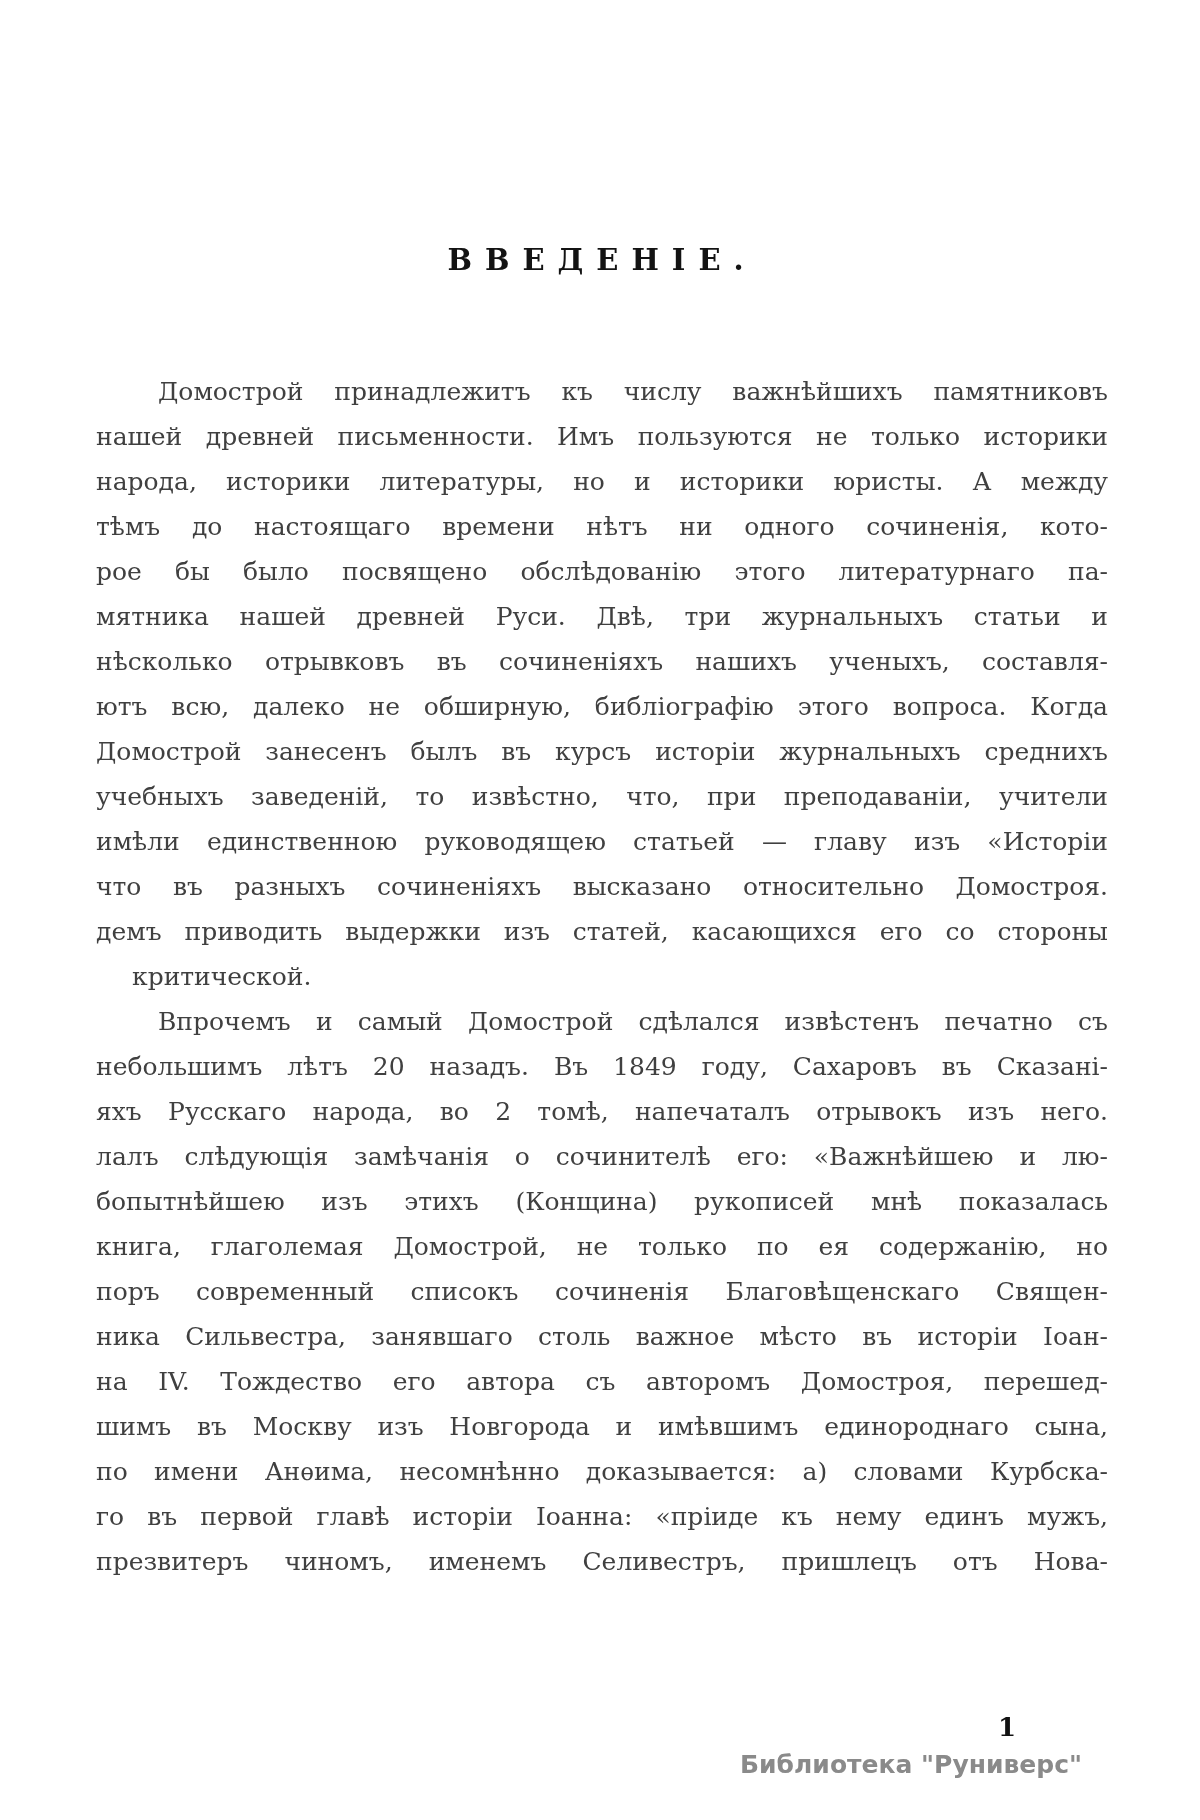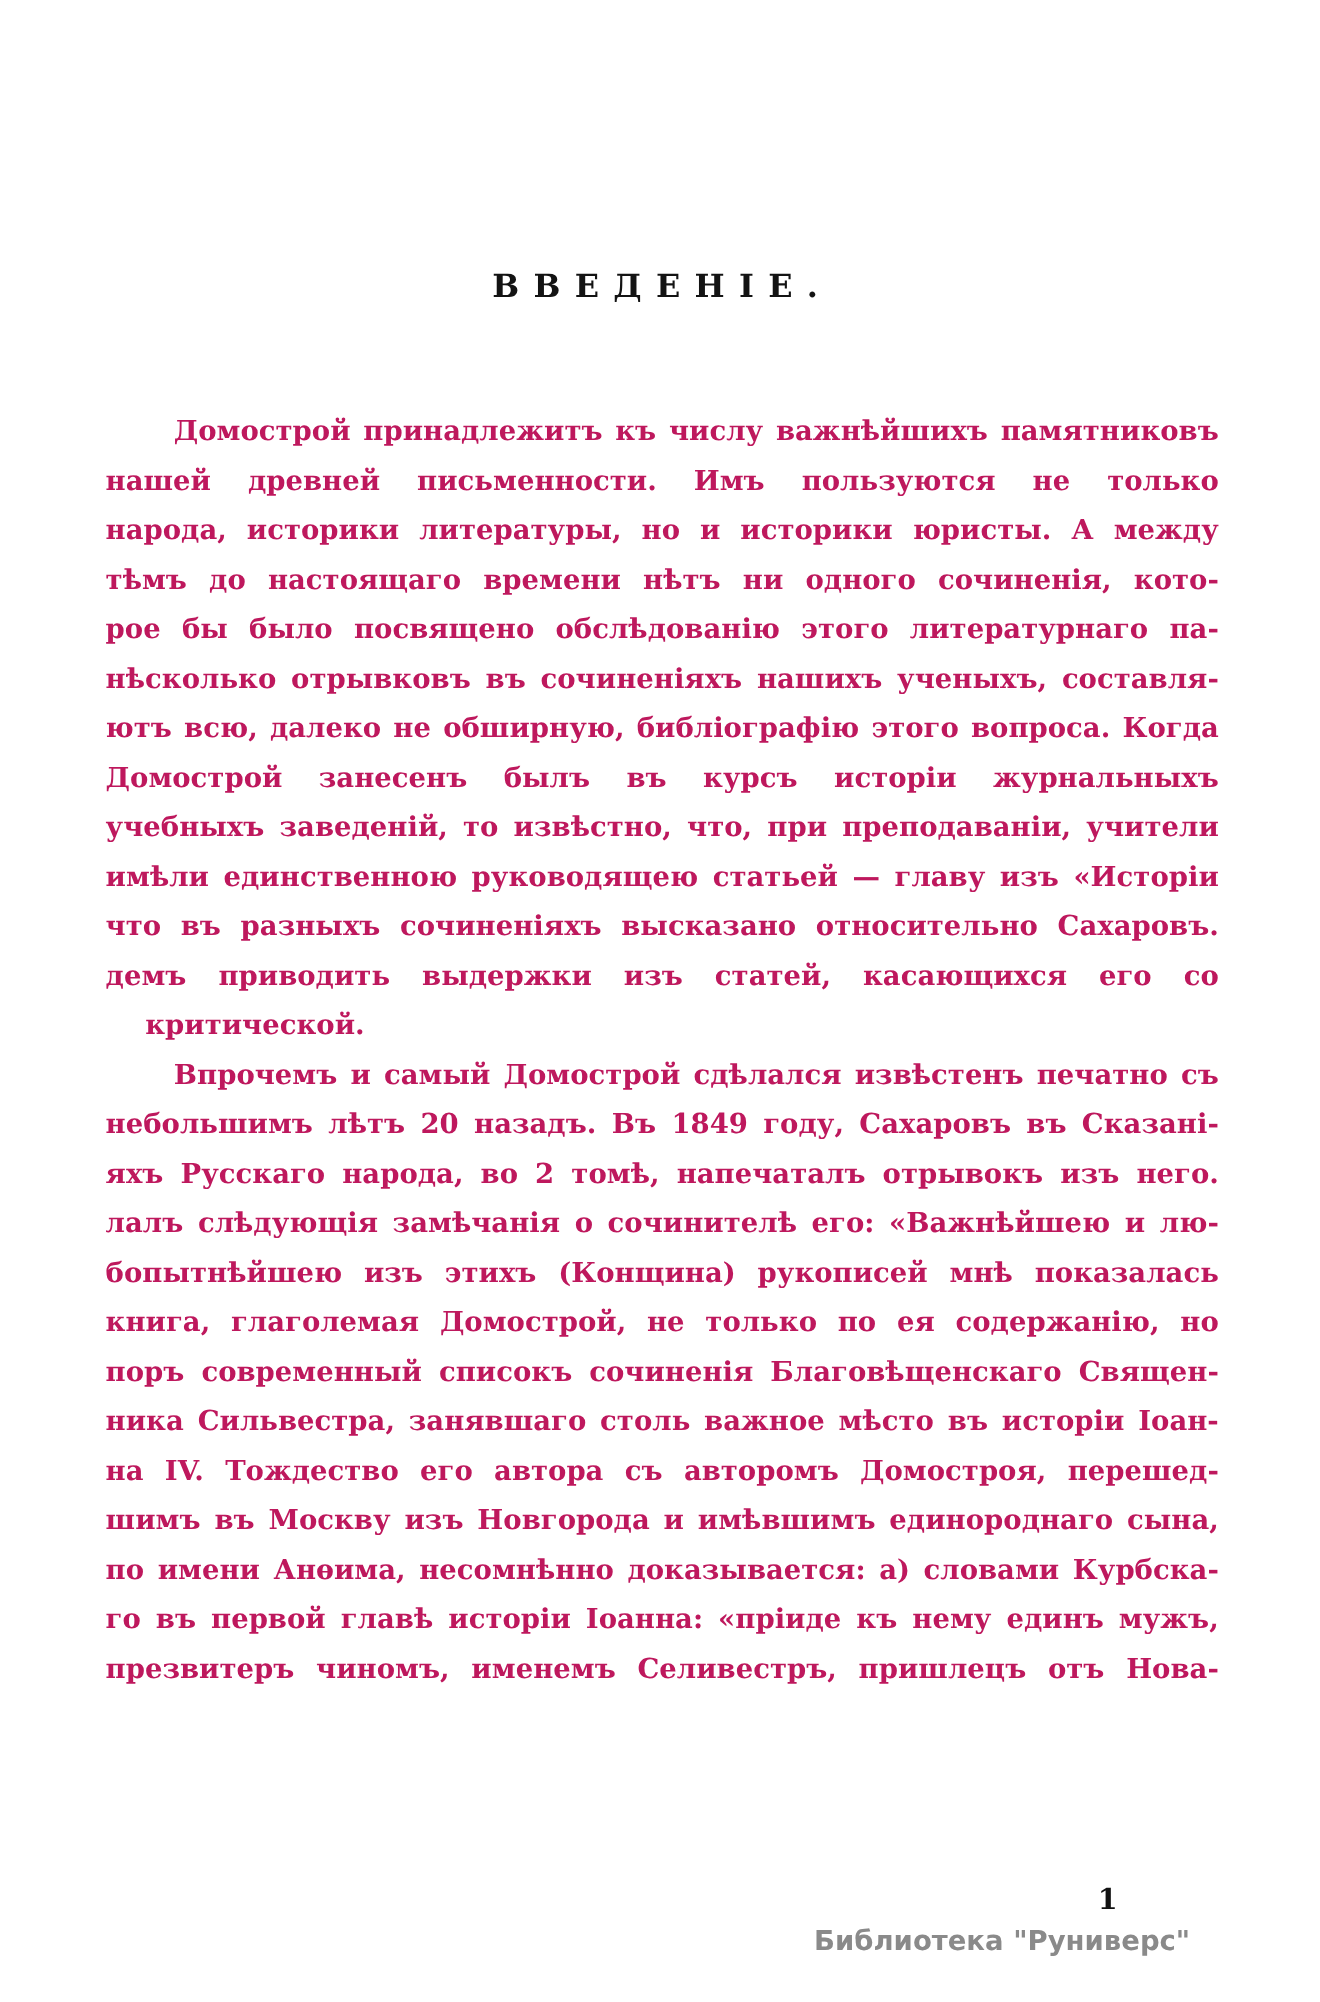--- a/index.html
+++ b/index.html
@@ -28,29 +28,29 @@
     font-size: 29px;
     font-weight: bold;
     letter-spacing: 13px;
     color: #131313;
   }
   .paragraph {
     margin: 0;
   }
   .line {
     font-size: 25px;
-    font-weight: bold;
+    font-weight: normal;
     line-height: 45px;
     height: 45px;
     text-align: justify;
     text-align-last: justify;
     word-spacing: 2px;
     white-space: normal;
     overflow: hidden;
-    color: #be185d;
+    color: #404040;
   }
   .line.indent {
     text-indent: 62px;
   }
   .line.no-just {
     text-align-last: left;
     margin-left: 36px;
   }
   .page-number {
     position: absolute;
@@ -76,26 +76,27 @@
 <div class="page">
   <div class="content">
     <h1 class="doc-title">ВВЕДЕНІЕ.</h1>
     <section>
         <div class="paragraph">
           <div class="line indent">Домострой принадлежитъ къ числу важнѣйшихъ памятниковъ</div>
           <div class="line">нашей древней письменности. Имъ пользуются не только историки</div>
           <div class="line">народа, историки литературы, но и историки юристы. А между</div>
           <div class="line">тѣмъ до настоящаго времени нѣтъ ни одного сочиненія, кото-</div>
           <div class="line">рое бы было посвящено обслѣдованію этого литературнаго па-</div>
+          <div class="line">мятника нашей древней Руси. Двѣ, три журнальныхъ статьи и</div>
           <div class="line">нѣсколько отрывковъ въ сочиненіяхъ нашихъ ученыхъ, составля-</div>
           <div class="line">ютъ всю, далеко не обширную, библіографію этого вопроса. Когда</div>
           <div class="line">Домострой занесенъ былъ въ курсъ исторіи журнальныхъ среднихъ</div>
           <div class="line">учебныхъ заведеній, то извѣстно, что, при преподаваніи, учители</div>
           <div class="line">имѣли единственною руководящею статьей — главу изъ «Исторіи</div>
-          <div class="line">что въ разныхъ сочиненіяхъ высказано относительно Сахаровъ.</div>
+          <div class="line">что въ разныхъ сочиненіяхъ высказано относительно Домостроя.</div>
           <div class="line">демъ приводить выдержки изъ статей, касающихся его со стороны</div>
           <div class="line no-just">критической.</div>
         </div>
         <div class="paragraph">
           <div class="line indent">Впрочемъ и самый Домострой сдѣлался извѣстенъ печатно съ</div>
           <div class="line">небольшимъ лѣтъ 20 назадъ. Въ 1849 году, Сахаровъ въ Сказані-</div>
           <div class="line">яхъ Русскаго народа, во 2 томѣ, напечаталъ отрывокъ изъ него.</div>
           <div class="line">лалъ слѣдующія замѣчанія о сочинителѣ его: «Важнѣйшею и лю-</div>
           <div class="line">бопытнѣйшею изъ этихъ (Конщина) рукописей мнѣ показалась</div>
           <div class="line">книга, глаголемая Домострой, не только по ея содержанію, но</div>

